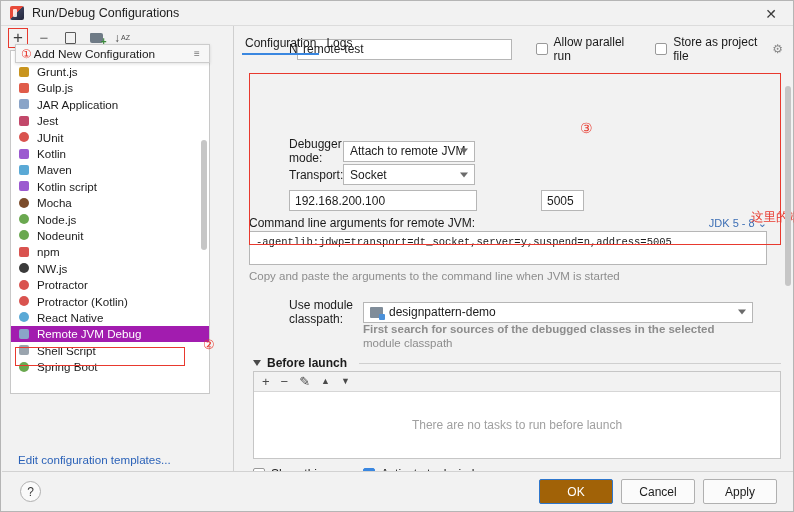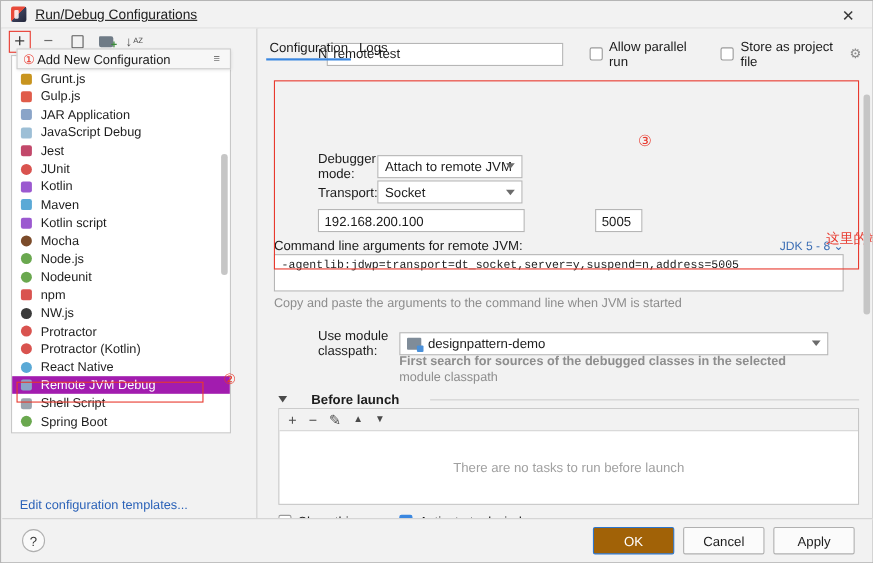--- a/index.html
+++ b/index.html
@@ -29,21 +29,21 @@
   .title-icon {
     width: 14px; height: 14px; margin-left: 9px; margin-right: 8px;
     background: linear-gradient(135deg,#e84a3a 0%,#e84a3a 48%,#3a3f5a 48%,#22263a 100%);
     border-radius: 2px;
     position: relative;
   }
   .title-icon::after{
     content:""; position:absolute; left:3px; top:3px; width:4px; height:8px;
     background:#ffffff; opacity:.85; border-radius:1px;
   }
-  .title-text { font-size: 12.5px; color: #1d1d1d; text-decoration: underline; }
+  .title-text { font-size: 12.5px; color: #1d1d1d; }
   .close-btn {
     position: absolute; right: 0; top: 0; width: 44px; height: 25px;
     display: flex; align-items: center; justify-content: center;
     font-size: 14px; color: #3a3a3a; cursor: pointer;
   }
 
   
   .left-panel {
     position: absolute; left: 1px; top: 25px; width: 232px; height: 447px;
     background: #f2f2f2;
@@ -219,21 +219,21 @@
     background: #7f8c99; border-radius: 1px;
   }
   .module-icon::after{
     content:""; position:absolute; right:-2px; bottom:-2px; width:6px;height:6px;
     background:#4a90d9; border-radius:1px;
   }
 
   
   .bl-header {
     position: absolute; left: 252px; top: 355px; display: flex; align-items: center;
-    gap: 22px; width: 528px;
+    gap: 6px; width: 528px;
   }
   .tri-down {
     width: 0; height: 0; border-left: 4.5px solid transparent;
     border-right: 4.5px solid transparent; border-top: 6px solid #4a4a4a;
     cursor: pointer;
   }
   .bl-title { font-size: 12px; font-weight: bold; color: #1c1c1c; }
   .bl-line { flex: 1; height: 1px; background: #cfcfcf; margin-left: 6px; }
 
   .bl-box {
@@ -331,26 +331,20 @@
             <span class="ico">
               <span class="sq" style="background: rgb(224, 92, 74);"></span>
             </span>
             <span>Gulp.js</span>
           </div>
           <div class="row">
             <span class="ico">
               <span class="sq" style="background: rgb(138, 164, 200);"></span>
             </span>
             <span>JAR Application</span>
-          </div>
-          <div class="row">
-            <span class="ico">
-              <span class="sq" style="background: rgb(157, 191, 214);"></span>
-            </span>
-            <span>JavaScript Debug</span>
           </div>
           <div class="row">
             <span class="ico">
               <span class="sq" style="background: rgb(194, 72, 106);"></span>
             </span>
             <span>Jest</span>
           </div>
           <div class="row">
             <span class="ico">
               <span class="cir" style="background: rgb(217, 83, 79);"></span>

